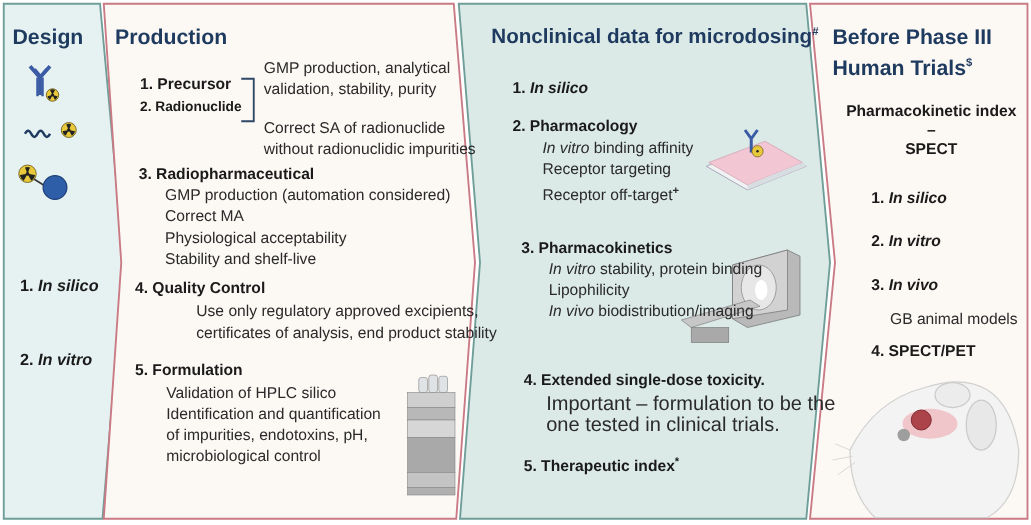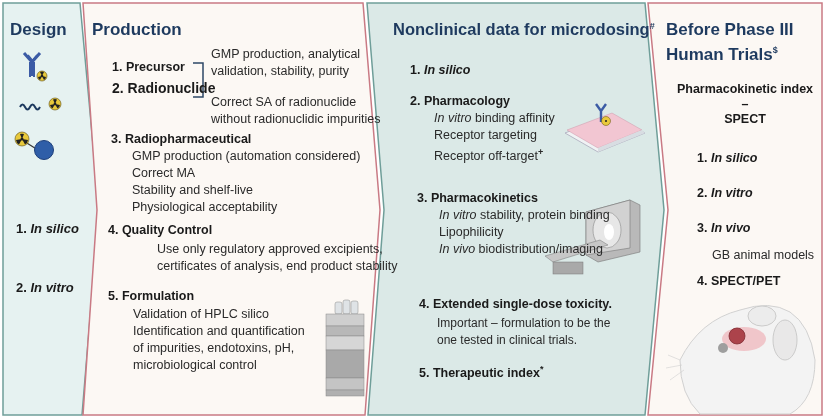--- a/index.html
+++ b/index.html
@@ -96,36 +96,36 @@
 <div class="abs title" style="left:10px;top:20px;">Design</div>
 <div class="abs bold" style="left:16px;top:221px;font-size:13px;">
   <span>1. </span><span class="it">In silico</span>
 </div>
 <div class="abs bold" style="left:16px;top:280px;font-size:13px;">
   <span>2. </span><span class="it">In vitro</span>
 </div>
 
 <div class="abs title" style="left:92px;top:20px;">Production</div>
 <div class="abs bold" style="left:112px;top:60px;">1. Precursor</div>
-<div class="abs bold" style="left:112px;top:80px;font-size:14px;">2. Radionuclide</div>
+<div class="abs bold" style="left:112px;top:80px;font-size:11px;">2. Radionuclide</div>
 <div class="abs sub" style="left:211px;top:46px;">
   <span class="line">GMP production, analytical</span>
   <span class="line">validation, stability, purity</span>
 </div>
 <div class="abs sub" style="left:211px;top:94px;">
   <span class="line">Correct SA of radionuclide</span>
   <span class="line">without radionuclidic impurities</span>
 </div>
 
 <div class="abs bold" style="left:111px;top:132px;">3. Radiopharmaceutical</div>
 <div class="abs sub" style="left:132px;top:148px;">
   <span class="line">GMP production (automation considered)</span>
   <span class="line">Correct MA</span>
+  <span class="line">Physiological acceptability</span>
   <span class="line">Stability and shelf-live</span>
-  <span class="line">Physiological acceptability</span>
 </div>
 
 <div class="abs bold" style="left:108px;top:223px;">4. Quality Control</div>
 <div class="abs sub" style="left:133px;top:241px;margin-left:24px;">
   <span class="line">Use only regulatory approved excipients,</span>
   <span class="line">certificates of analysis, end product stability</span>
 </div>
 
 <div class="abs bold" style="left:108px;top:289px;">5. Formulation</div>
 <div class="abs sub" style="left:133px;top:306px;">
@@ -150,21 +150,21 @@
 </div>
 
 <div class="abs bold" style="left:417px;top:191px;">3. Pharmacokinetics</div>
 <div class="abs sub" style="left:439px;top:207px;">
   <span class="line"><span class="it">In vitro</span><span> stability, protein binding</span></span>
   <span class="line">Lipophilicity</span>
   <span class="line"><span class="it">In vivo</span><span> biodistribution/imaging</span></span>
 </div>
 
 <div class="abs bold" style="left:419px;top:297px;">4. Extended single-dose toxicity.</div>
-<div class="abs sub" style="left:437px;top:315px;font-size:12px;">
+<div class="abs sub" style="left:437px;top:315px;font-size:16px;">
   <span class="line">Important – formulation to be the</span>
   <span class="line">one tested in clinical trials.</span>
 </div>
 
 <div class="abs bold" style="left:419px;top:364px;">
   <span>5. Therapeutic index</span><span class="sup">*</span>
 </div>
 
 <div class="abs title" style="left:666px;top:20px;line-height:20px;">
   <span class="line">Before Phase III</span>

